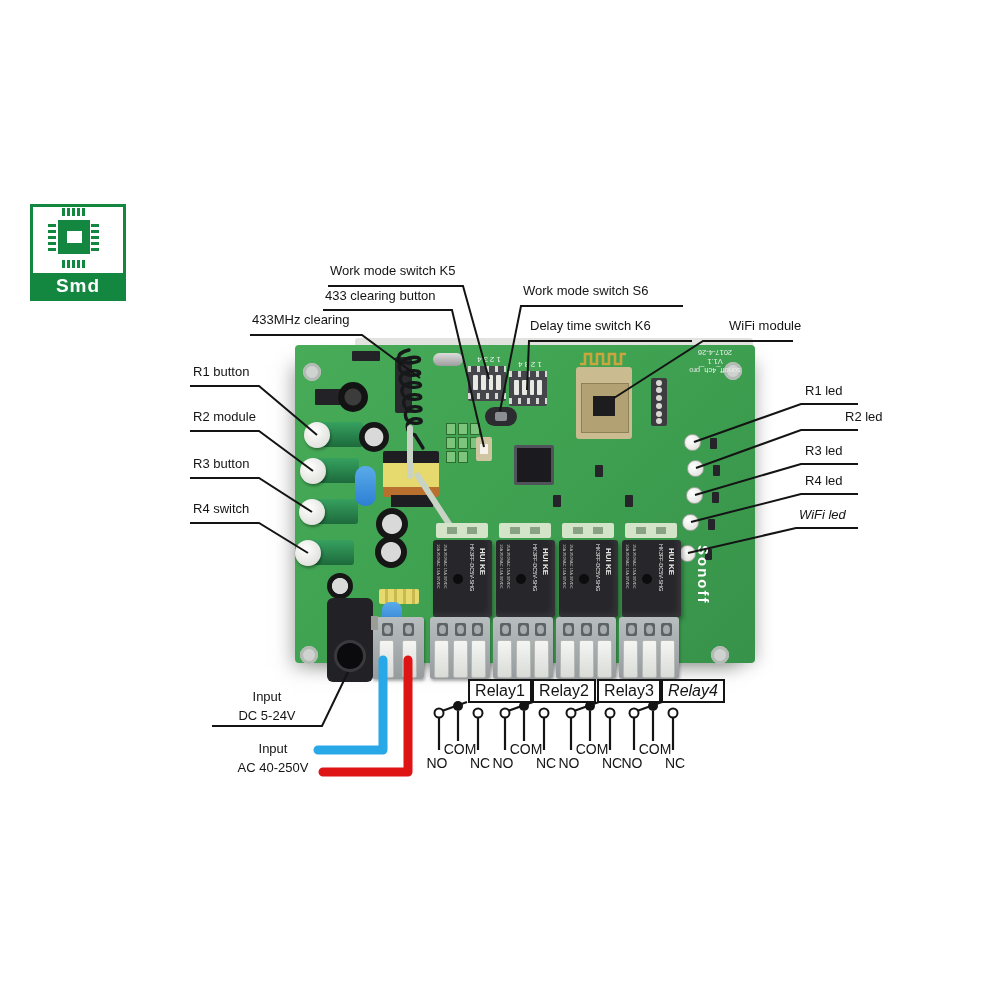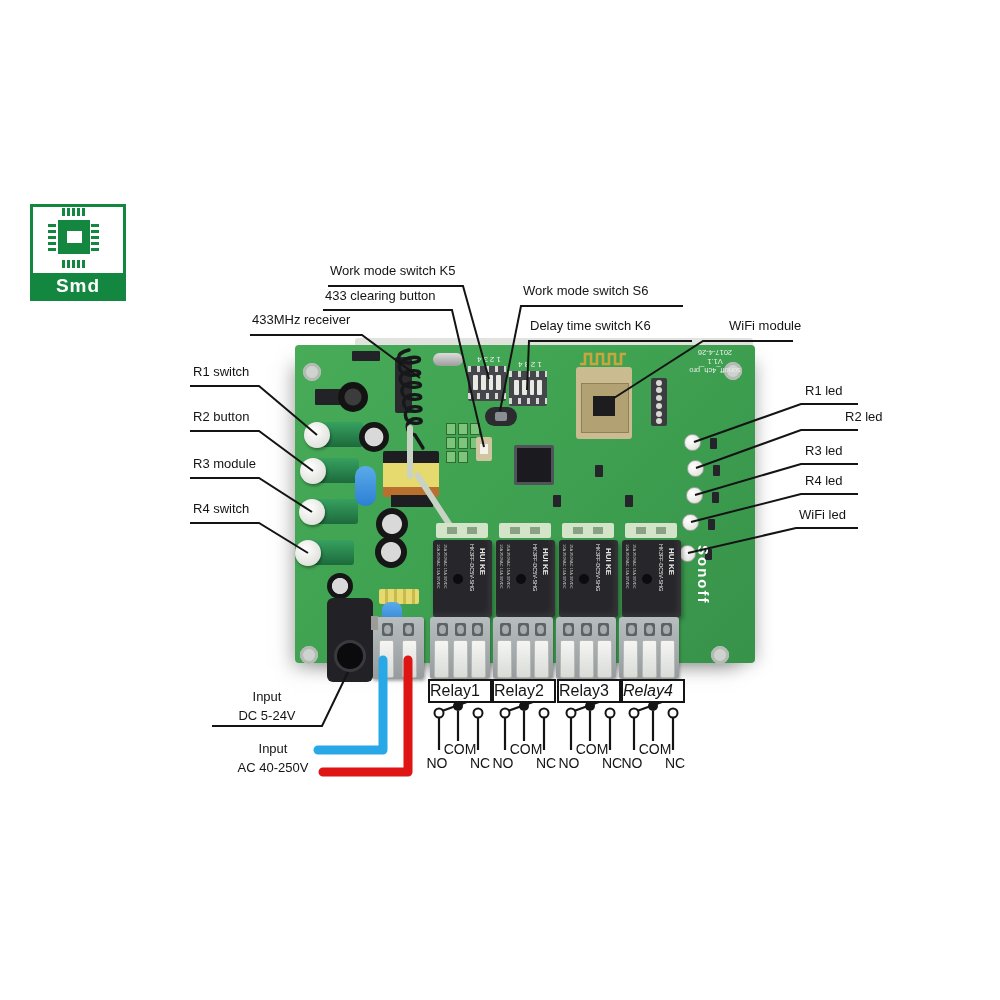--- a/index.html
+++ b/index.html
@@ -9,21 +9,21 @@
   .lbl{position:absolute;font-size:13px;color:var(--annotation,#141414);white-space:nowrap;z-index:6;}
   .lbl.c{text-align:center;line-height:19px;}
   
   .overlay{position:absolute;left:0;top:0;z-index:5;pointer-events:none;}
   .ann{stroke:var(--annotation,#141414);stroke-width:2;fill:none;}
   .sline{stroke:var(--annotation,#141414);stroke-width:2.2;fill:none;}
   .scirc{fill:#fff;stroke:var(--annotation,#141414);stroke-width:2;}
   .stxt{font:14px "Liberation Sans",sans-serif;fill:var(--annotation,#141414);}
   
   .relaybox{position:absolute;top:679px;width:60px;height:20px;border:2px solid #141414;
-            font-size:16px;line-height:20px;color:#141414;background:#fff;z-index:6;}
+            font-size:16px;line-height:20px;text-align:center;color:#141414;background:#fff;z-index:6;margin-left:40px;}
   
   .board{position:absolute;left:295px;top:345px;width:460px;height:318px;border-radius:4px;
          background:linear-gradient(135deg,#48ab58 0%,var(--pcb-green,#3fa251) 45%,#37924a 100%);
          box-shadow:-10px 12px 18px -8px rgba(90,95,90,.55),10px 8px 16px -9px rgba(90,95,90,.45);z-index:1;}
   .board::before{content:"";position:absolute;left:60px;right:2px;top:-7px;height:7px;background:#e2e2de;border-radius:3px 3px 0 0;}
   .hole{position:absolute;width:18px;height:18px;border-radius:50%;background:#cfd3cf;box-shadow:inset 0 0 0 3px #b4bab4;}
   .part{position:absolute;}
   .silk{position:absolute;color:#e9efe9;transform:rotate(180deg);}
   .relay{position:absolute;top:195px;width:59px;height:77px;border-radius:3px;
          background:var(--relay-black,#26262b);
@@ -394,35 +394,35 @@
         <circle class="scirc" cx="673" cy="713" r="4.5"></circle>
         <circle cx="653" cy="706" r="5" fill="#141414"></circle>
       <text class="stxt" x="655" y="754" text-anchor="middle">COM</text>
       <text class="stxt" x="632" y="768" text-anchor="middle">NO</text>
       <text class="stxt" x="675" y="768" text-anchor="middle">NC</text>
     </g>
   </svg>
 
   <div class="lbl" style="left:330px;top:263px;">Work mode switch K5</div>
   <div class="lbl" style="left:325px;top:288px;">433 clearing button</div>
-  <div class="lbl" style="left:252px;top:312px;">433MHz receiver</div>
+  <div class="lbl" style="left:252px;top:312px;">433MHz clearing</div>
   <div class="lbl" style="left:523px;top:283px;">Work mode switch S6</div>
   <div class="lbl" style="left:530px;top:318px;">Delay time switch K6</div>
   <div class="lbl" style="left:729px;top:318px;">WiFi module</div>
 
-  <div class="lbl" style="left:193px;top:364px;">R1 switch</div>
-  <div class="lbl" style="left:193px;top:409px;">R2 button</div>
-  <div class="lbl" style="left:193px;top:456px;">R3 module</div>
+  <div class="lbl" style="left:193px;top:364px;">R1 button</div>
+  <div class="lbl" style="left:193px;top:409px;">R2 module</div>
+  <div class="lbl" style="left:193px;top:456px;">R3 button</div>
   <div class="lbl" style="left:193px;top:501px;">R4 switch</div>
 
   <div class="lbl" style="left:805px;top:383px;">R1 led</div>
   <div class="lbl" style="left:805px;top:409px;margin-left:40px;">R2 led</div>
   <div class="lbl" style="left:805px;top:443px;text-align:right;">R3 led</div>
   <div class="lbl" style="left:805px;top:473px;">R4 led</div>
-  <div class="lbl" style="left:799px;top:507px;">WiFi led</div>
+  <div class="lbl" style="left:799px;top:507px;font-style:italic;">WiFi led</div>
 
   <div class="lbl c" style="left:212px;top:687px;width:110px;">
     <div>Input</div>
     <div>DC 5-24V</div>
   </div>
   <div class="lbl c" style="left:225px;top:739px;width:96px;">
     <div>Input</div>
     <div>AC 40-250V</div>
   </div>
 

